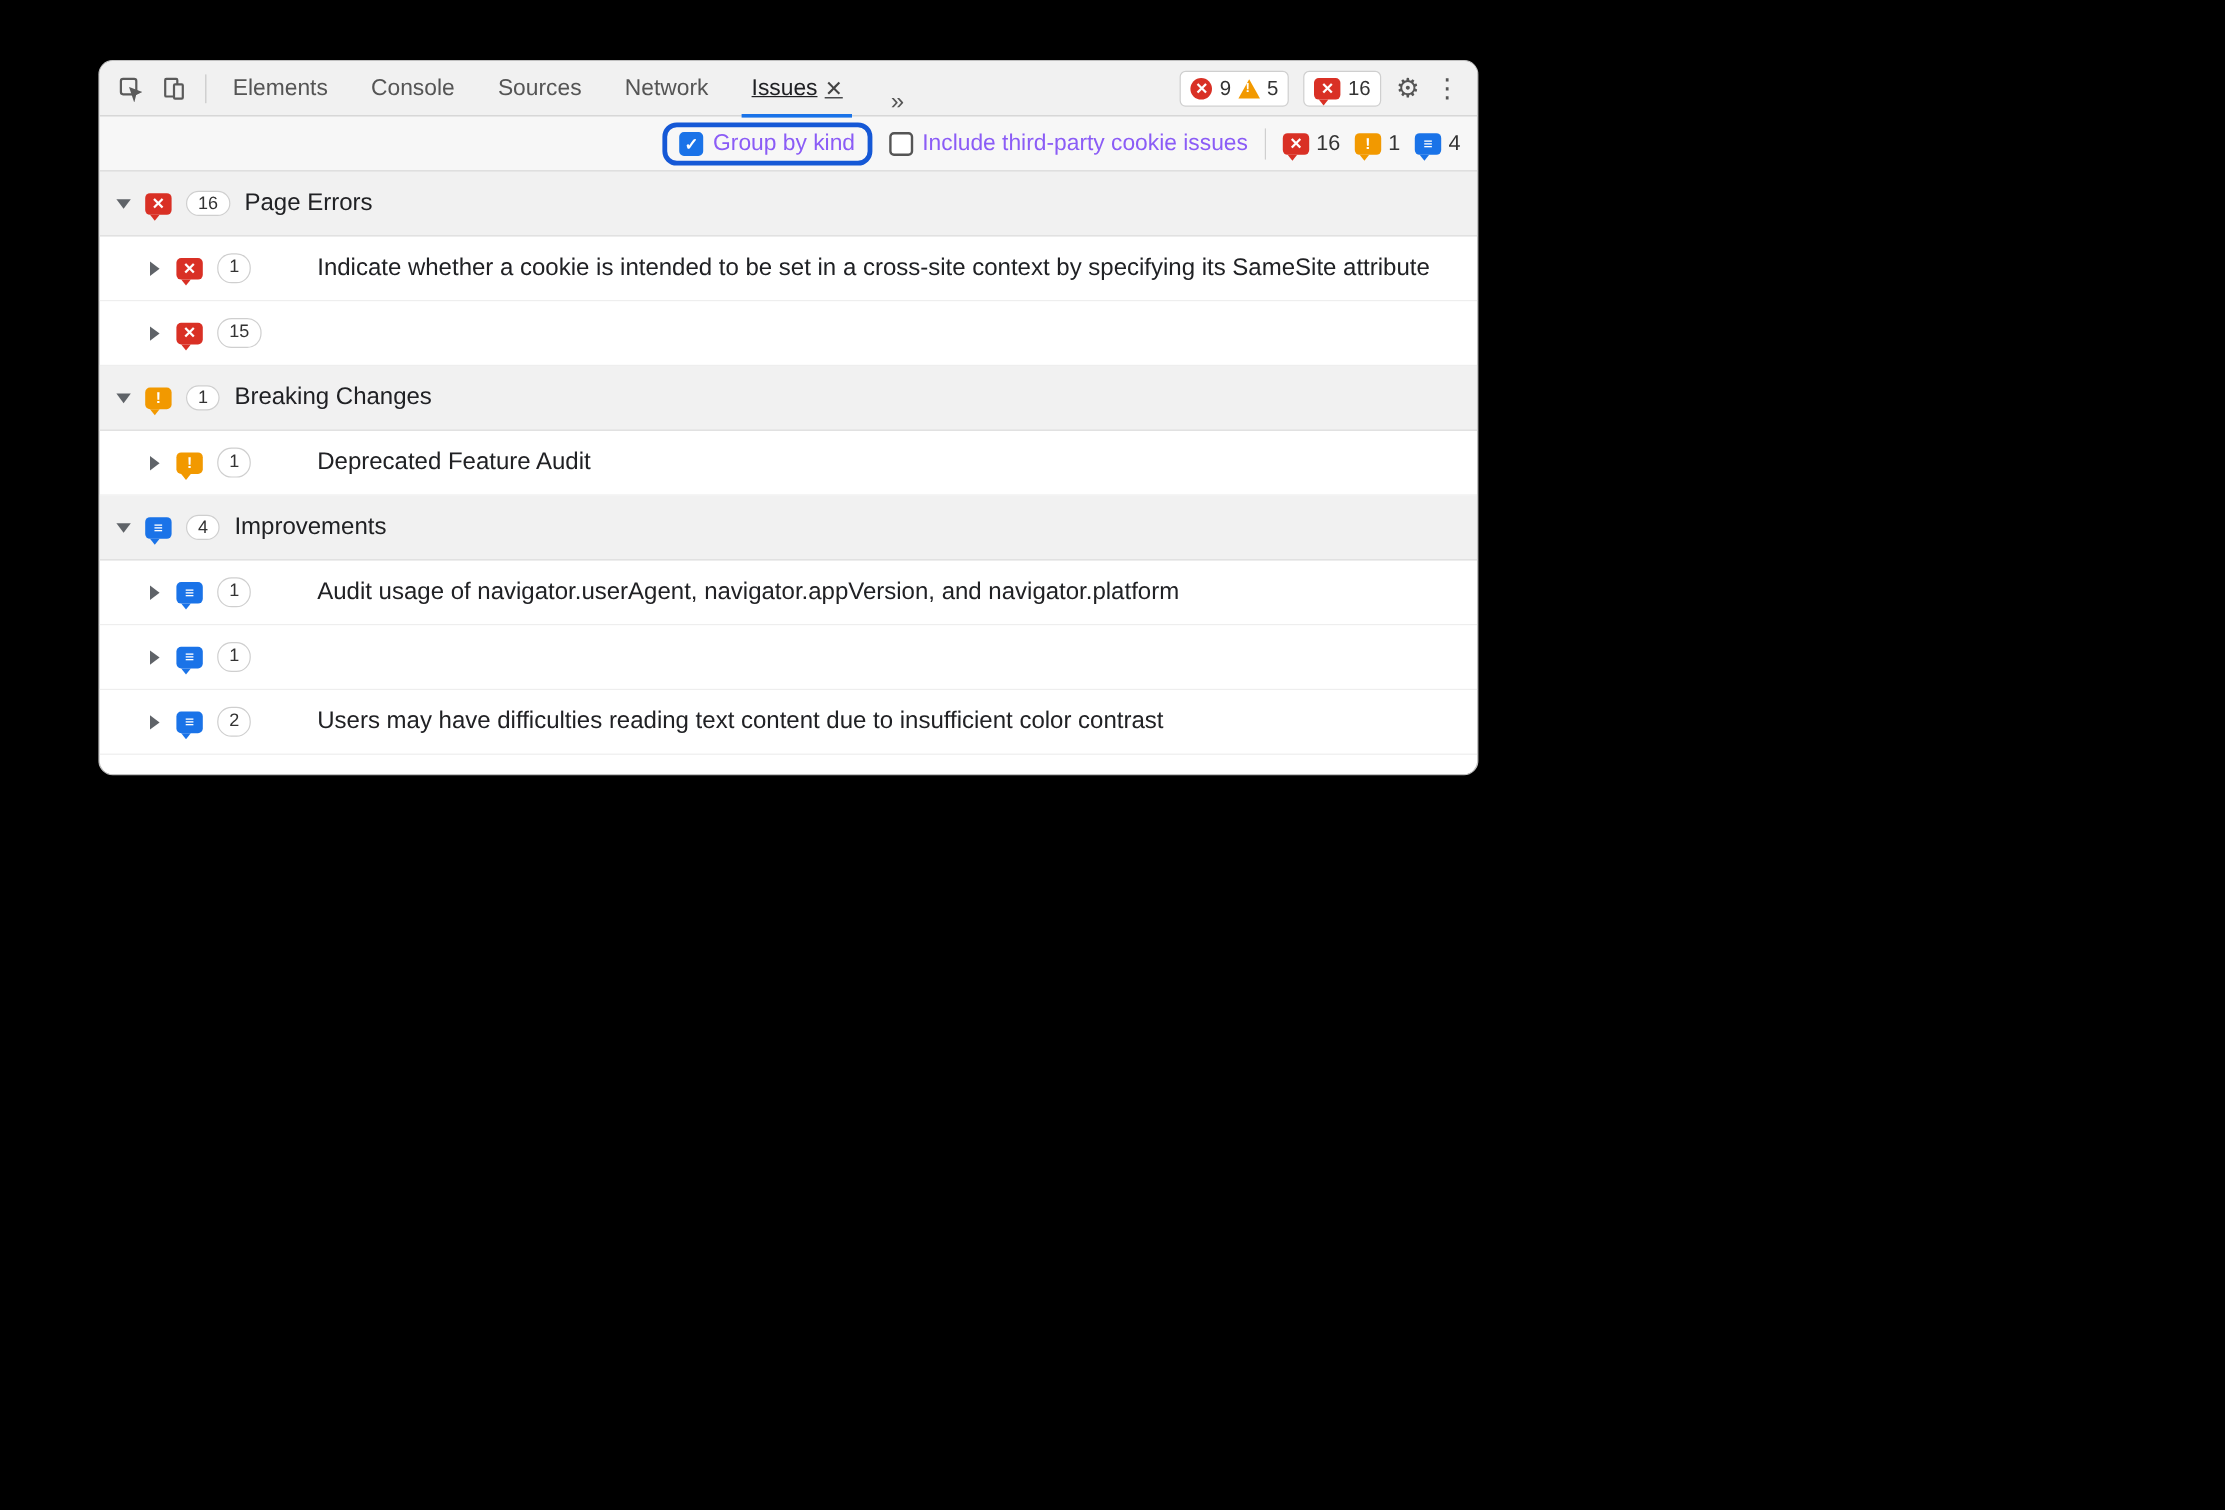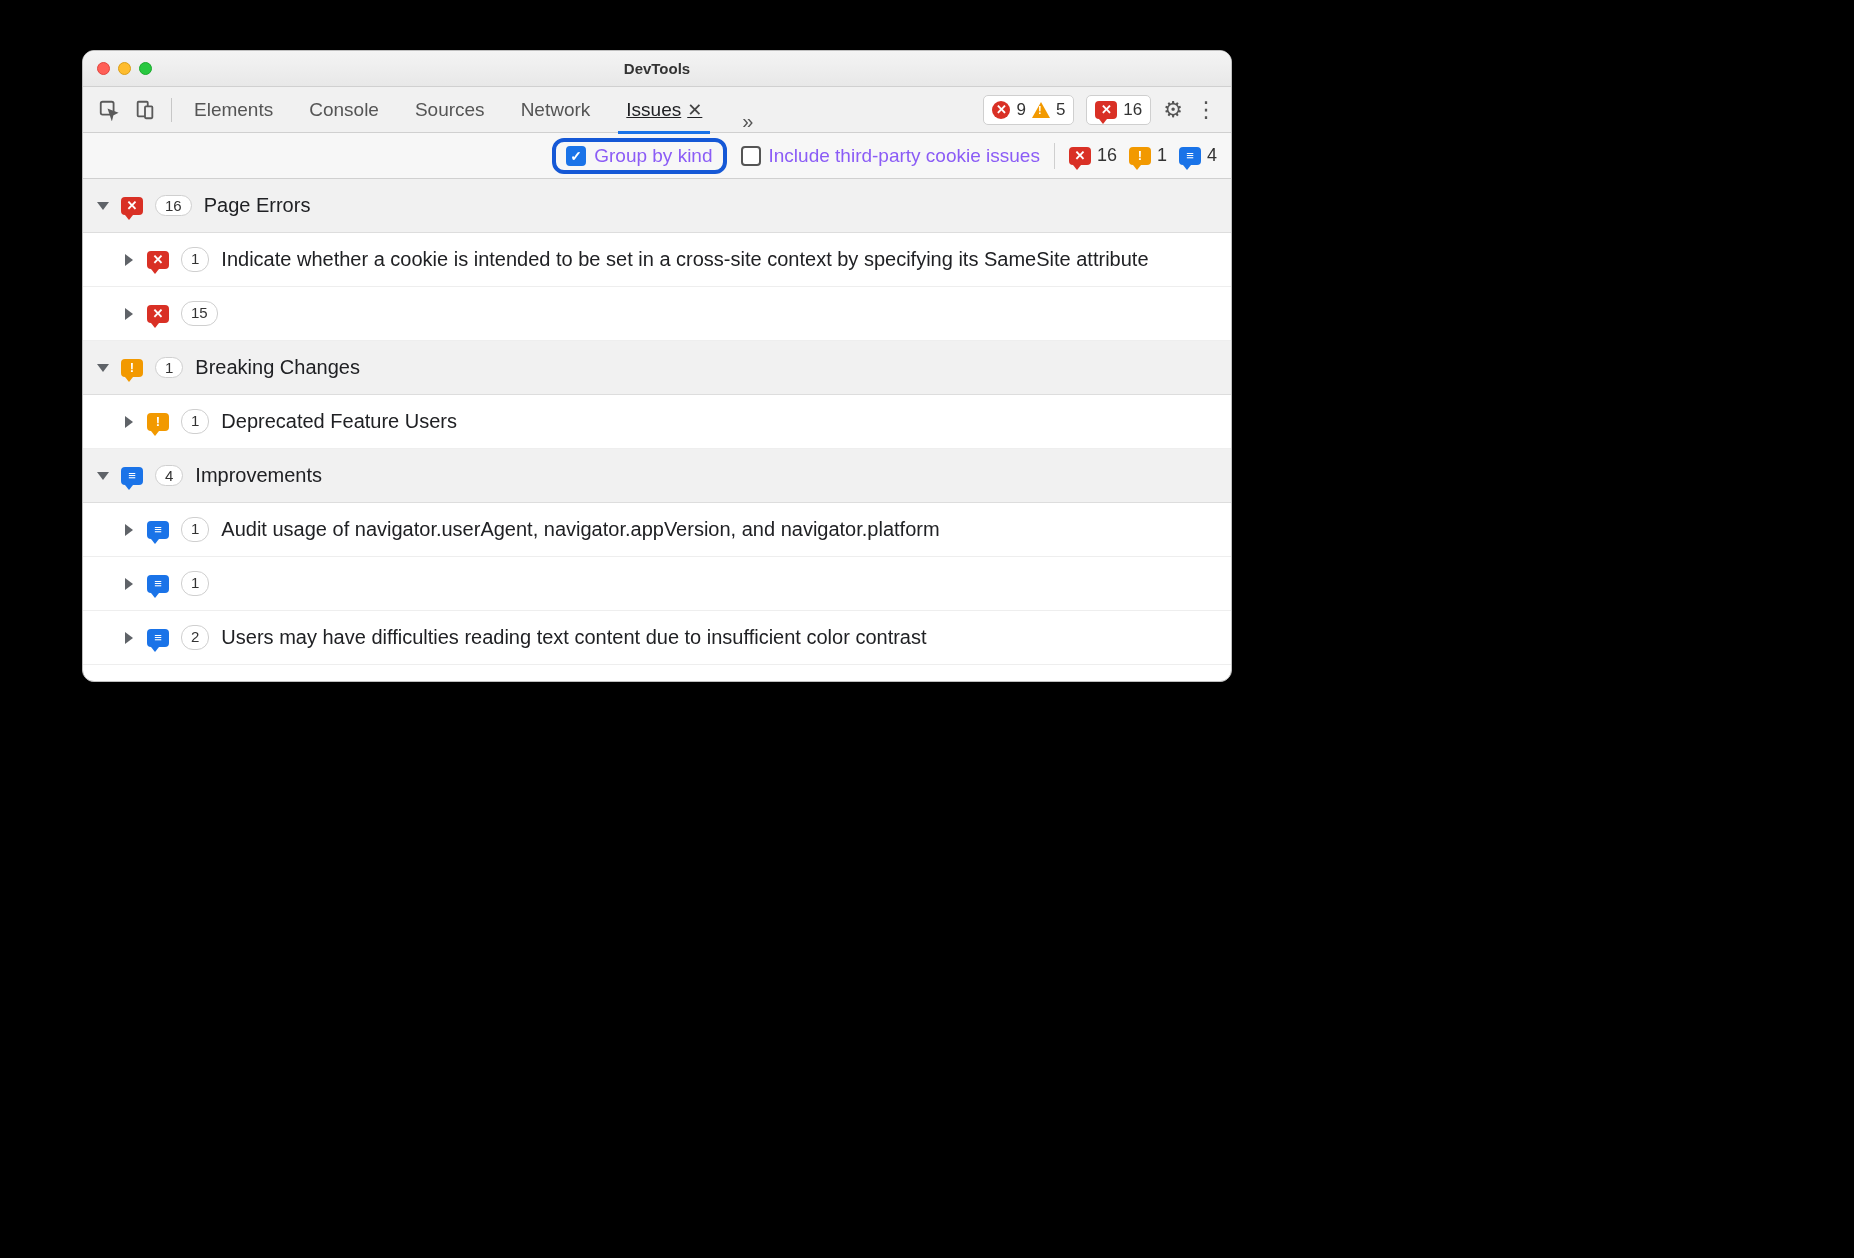--- a/index.html
+++ b/index.html
@@ -129,38 +129,30 @@
   }
   .tri.right{transform:rotate(-90deg);}
   .countpill{
     background:#fff;border:1px solid #cfcfcf;border-radius:12px;padding:1px 9px;font-size:15px;color:#333;
   }
 
   .item {
     min-height:54px;border-bottom:1px solid #eee;display:flex;align-items:center;gap:12px;
     padding:10px 14px 10px 40px;font-size:20px;color:#202124;line-height:1.35;
   }
-  .item .txt{flex:1;}
+  .item .txt{flex:1;margin-left:43px;}
   .rightpad{height:16px;}
 
   svg { display:block; }
 </style>
 </head>
 <body>
 
 <div class="window">
 
-  <div class="titlebar">
-    <div class="traffic">
-      <div class="dot r"></div>
-      <div class="dot y"></div>
-      <div class="dot g"></div>
-    </div>
-    <div class="title">DevTools</div>
-  </div>
 
   <div class="tabbar">
     <div class="toolbtn">
       <svg width="22" height="22" viewBox="0 0 24 24" fill="none" stroke="#5a5a5a" stroke-width="2">
         <rect x="3" y="3" width="14" height="14" rx="2"></rect>
         <path d="M12 12 L20 15 L16 17 L15 21 Z" fill="#5a5a5a"></path>
       </svg>
     </div>
     <div class="toolbtn">
       <svg width="22" height="22" viewBox="0 0 24 24" fill="none" stroke="#5a5a5a" stroke-width="2">
@@ -253,21 +245,21 @@
   <div class="section-head">
     <span class="tri"></span>
     <span class="speech sp-orange">!</span>
     <span class="countpill">1</span>
     <span>Breaking Changes</span>
   </div>
   <div class="item">
     <span class="tri right"></span>
     <span class="speech sp-orange">!</span>
     <span class="countpill">1</span>
-    <span class="txt">Deprecated Feature Users</span>
+    <span class="txt">Deprecated Feature Audit</span>
   </div>
 
   <div class="section-head">
     <span class="tri"></span>
     <span class="speech sp-blue">≡</span>
     <span class="countpill">4</span>
     <span>Improvements</span>
   </div>
   <div class="item">
     <span class="tri right"></span>

